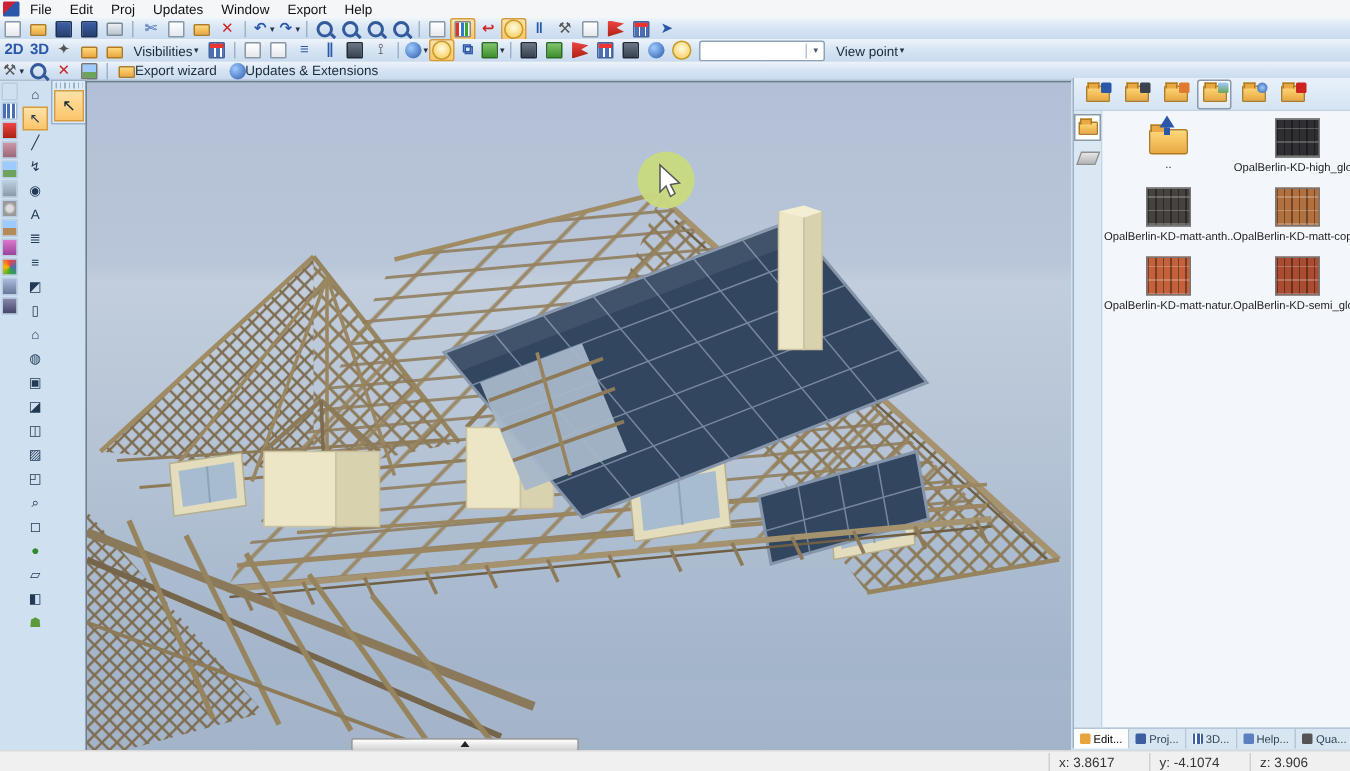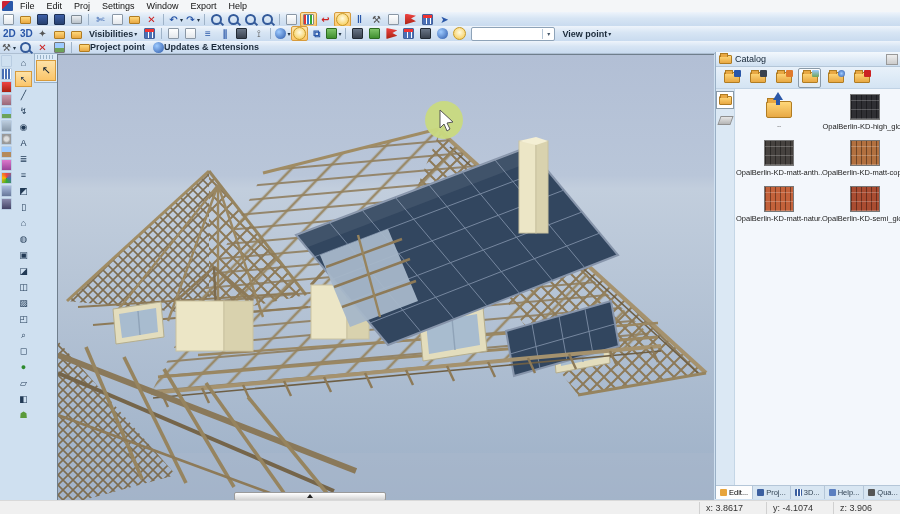--- a/index.html
+++ b/index.html
@@ -41,21 +41,21 @@
      transparent 5px 6px,#3a3 6px 8px,transparent 8px);background-color:#fff;
      border:1px solid #888;box-sizing:border-box;}
   .g-globe{background:radial-gradient(circle at 35% 35%,#9ecbff,#2a57a8);border-radius:50%;}
   .g-green{background:linear-gradient(#7fc46a,#3f8f2f);border:1px solid #2d6b22;box-sizing:border-box;}
   .g-dark{background:linear-gradient(#6a7687,#39424e);border:1px solid #222a33;box-sizing:border-box;}
   .g-lamp{background:radial-gradient(circle at 50% 40%,#fffbe0,#f6c545);border:1px solid #c79a27;border-radius:50%;}
   .g-flag{background:linear-gradient(#e44,#a21);clip-path:polygon(0 0,100% 20%,55% 45%,100% 70%,0 100%,0 0);}
   .g-wrench{color:#555;font-size:10px;line-height:11px;text-align:center;}
   .g-img{background:linear-gradient(180deg,#9ecbff 0 55%,#6da35a 55% 100%);border:1px solid #777;box-sizing:border-box;}
   .caret{font-size:6px;color:#234;margin-left:1px;}
-  .tlabel{padding:0 3px;color:#1b2a3a;font-weight:bold;}
+  .tlabel{padding:0 3px;color:#1b2a3a;}
   .combo{width:82px;height:12px;background:#fff;border:1px solid #8ea3b8;border-radius:2px;
          display:flex;align-items:center;justify-content:flex-end;margin:0 3px;}
   .combo .dd{width:11px;height:10px;border-left:1px solid #b6c6d6;color:#456;
          font-size:6px;display:flex;align-items:center;justify-content:center;}
   
   #leftA{position:absolute;left:1px;top:55px;width:12px;display:flex;flex-direction:column;gap:1px;}
   #leftA .ia{width:11px;height:12px;border:1px solid #b9cde2;border-radius:1px;box-sizing:border-box;}
   #leftB{position:absolute;left:15px;top:55px;width:18px;display:flex;flex-direction:column;}
   #leftB .ib{width:17px;height:16px;display:flex;align-items:center;justify-content:center;
              font-size:9px;color:#223a55;border:1px solid transparent;box-sizing:border-box;}
@@ -122,21 +122,21 @@
   .scell{width:60px;border-left:1px solid #d0d0d0;height:12px;line-height:12px;padding-left:6px;color:#333;}
 </style>
 </head>
 <body>
 
 <div id="menubar">
   <span class="appico"></span>
   <span class="menu-item">File</span>
   <span class="menu-item">Edit</span>
   <span class="menu-item">Proj</span>
-  <span class="menu-item">Settings</span>
+  <span class="menu-item">Updates</span>
   <span class="menu-item">Window</span>
   <span class="menu-item">Export</span>
   <span class="menu-item">Help</span>
 </div>
 
 <div id="tb1" class="tbar">
   <span class="tbtn">
       <span class="ic g-page"></span>
     </span>
   <span class="tbtn">
@@ -318,21 +318,21 @@
     </span>
   <span class="tbtn">
       <span class="ic g-red">✕</span>
     </span>
   <span class="tbtn">
       <span class="ic g-img"></span>
     </span>
   <span class="sep"></span>
   <span class="tbtn tlabel" style="width:auto">
       <span class="ic g-folder"></span>
-      <span>Project point</span>
+      <span>Export wizard</span>
     </span>
   <span class="tbtn tlabel" style="width:auto">
       <span class="ic g-globe"></span>
       <span>Updates &amp; Extensions</span>
     </span>
 </div>
 
 <div id="leftA">
   <span class="ia" style="background:linear-gradient(#d9c9a8,#a8withdraw)"></span>
   <span class="ia" style="background:repeating-linear-gradient(90deg,#4a6fb5 0 2px,#fff 2px 3px)"></span>
@@ -536,25 +536,20 @@
     <circle cx="386" cy="65" r="19" fill="#c9da7f" opacity="0.95"></circle>
     <polygon points="382,55 382,73 386,69 389,76 392,74 389,68 395,67" fill="#ffffff" stroke="#555" stroke-width="1"></polygon>
   </g>
 </svg>
 <div id="vslider">
       <span class="tri"></span>
     </div>
 </div>
 
 <div id="panel">
-  <div id="panelTitle">
-    <span class="fold" style="width:11px;height:7px"></span>
-    <span class="t">Catalog</span>
-    <span class="mini"></span>
-  </div>
   <div id="catToolbar">
     <span class="cbtn">
         <span class="fold">
           <span class="ov" style="background:#2a57a8"></span>
         </span>
       </span>
     <span class="cbtn">
         <span class="fold">
           <span class="ov" style="background:#39424e"></span>
         </span>

